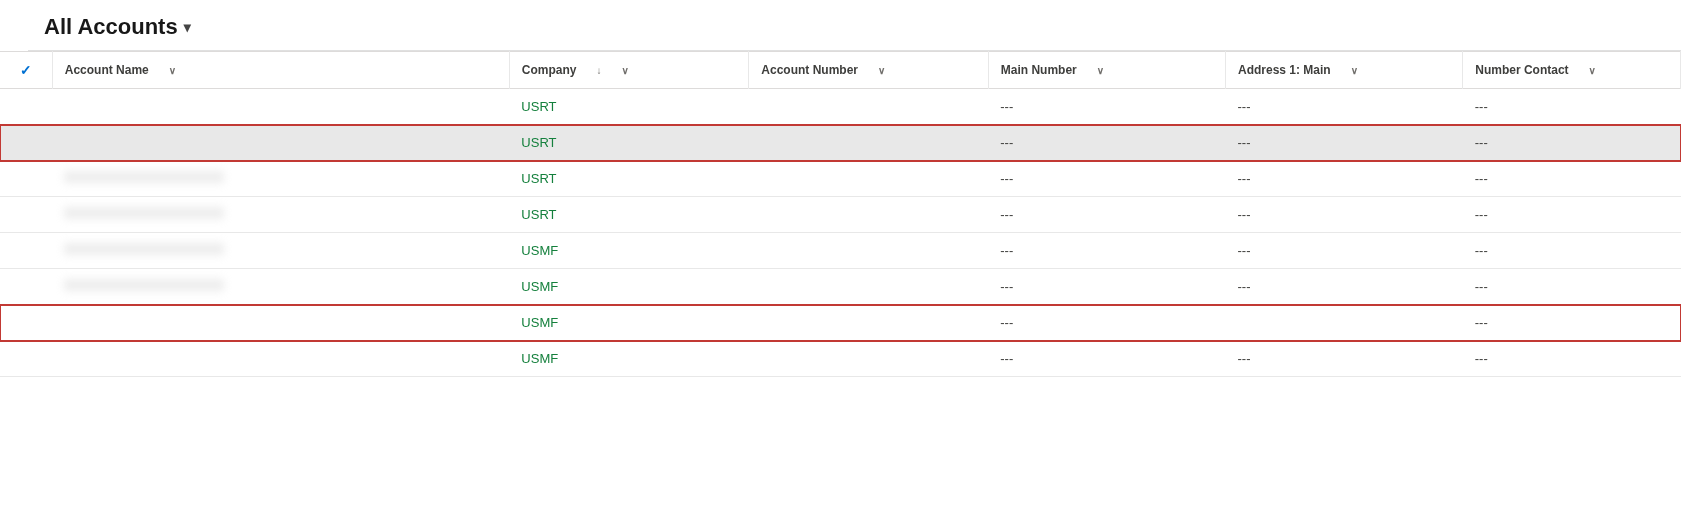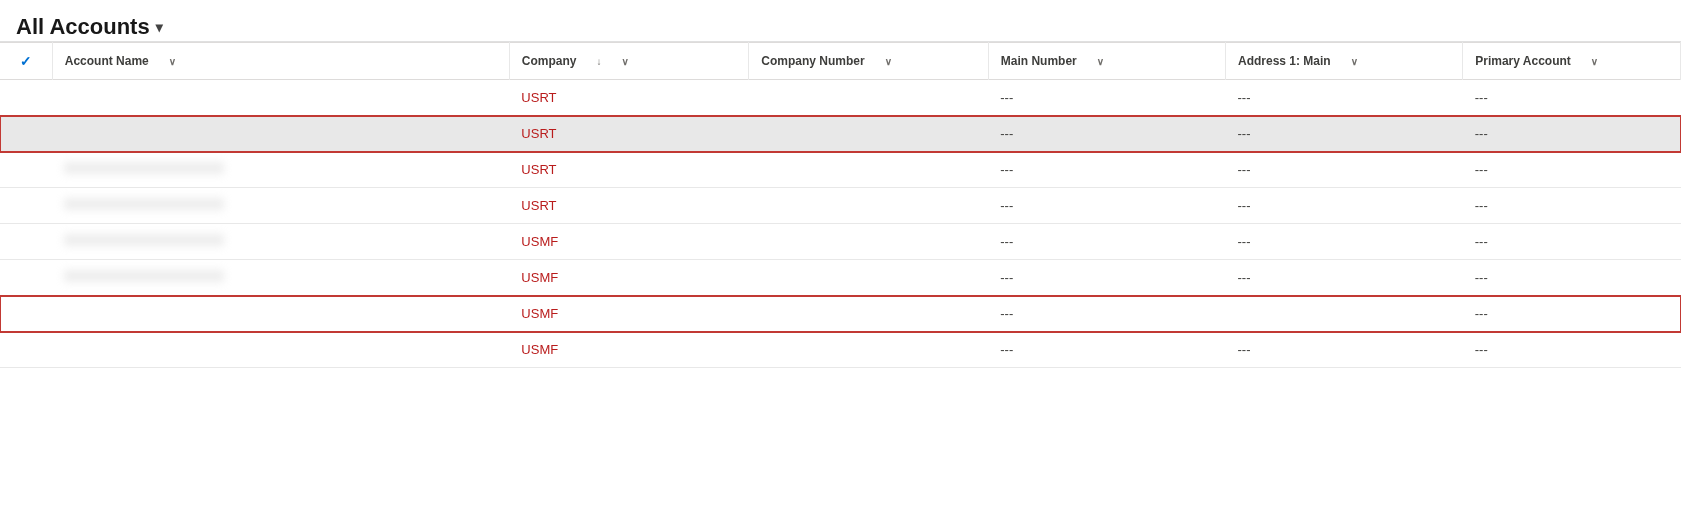--- a/index.html
+++ b/index.html
@@ -17,24 +17,25 @@
     }
 
     .page-wrapper {
       background: #ffffff;
       width: 100%;
       min-height: 519px;
     }
 
     
     .page-header {
-      padding: 14px 16px 1px 16px;
+      padding: 14px 16px 10px 16px;
       display: flex;
       align-items: center;
       border-bottom: 1px solid #e0e0e0;
+      margin-left: 28px;
     }
 
     .page-title {
       font-size: 22px;
       font-weight: 700;
       color: #181818;
       display: flex;
       align-items: center;
       gap: 6px;
     }
@@ -136,21 +137,21 @@
       text-align: center;
     }
 
     .check-icon {
       color: #0070d2;
       font-size: 14px;
       font-weight: 700;
     }
 
     .link-cell {
-      color: #b91c1c;
+      color: #15803d;
       font-size: 13px;
       cursor: pointer;
     }
 
     .empty-cell {
       color: #3e3e3c;
       font-size: 13px;
     }
   </style>
 </head>
@@ -180,39 +181,39 @@
           </th>
           <th class="col-company">
             <div class="col-label">
               <span>Company</span>
               <span class="sort-icon">↓</span>
               <span class="chevron-icon">∨</span>
             </div>
           </th>
           <th class="col-account-number">
             <div class="col-label">
-              <span>Company Number</span>
+              <span>Account Number</span>
               <span class="chevron-icon">∨</span>
             </div>
           </th>
           <th class="col-main-phone">
             <div class="col-label">
               <span>Main Number</span>
               <span class="chevron-icon">∨</span>
             </div>
           </th>
           <th class="col-address-city">
             <div class="col-label">
               <span>Address 1: Main</span>
               <span class="chevron-icon">∨</span>
             </div>
           </th>
           <th class="col-primary-contact">
             <div class="col-label">
-              <span>Primary Account</span>
+              <span>Number Contact</span>
               <span class="chevron-icon">∨</span>
             </div>
           </th>
         </tr>
       </thead>
       <tbody id="table-body">
 
       <tr>
             <td></td>
             <td></td>

